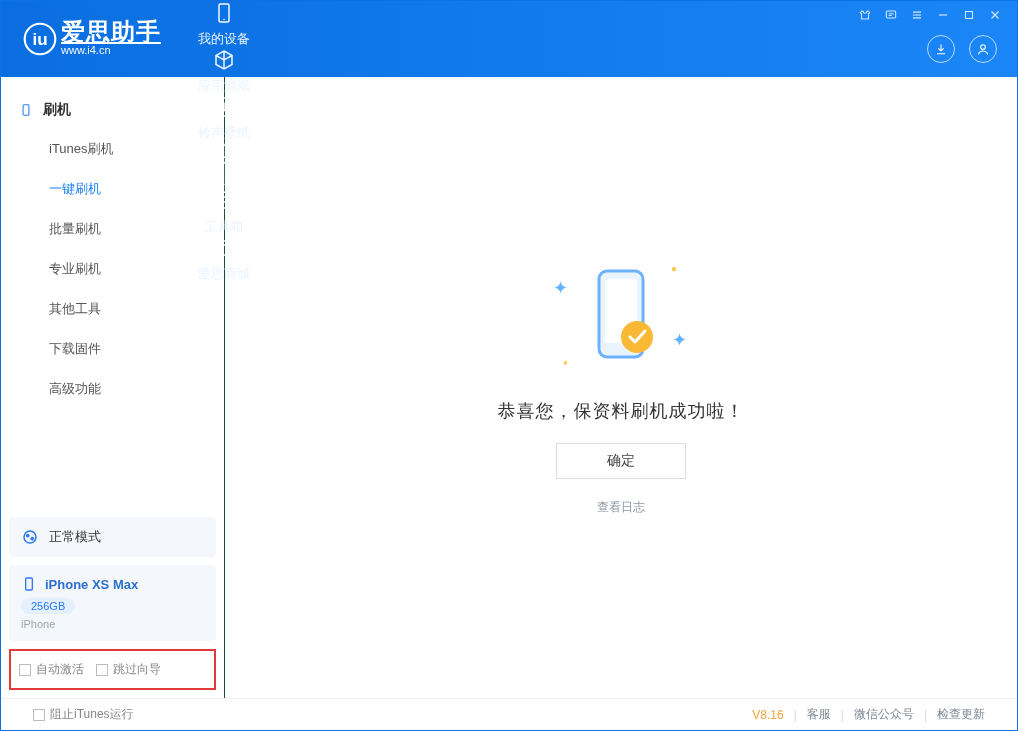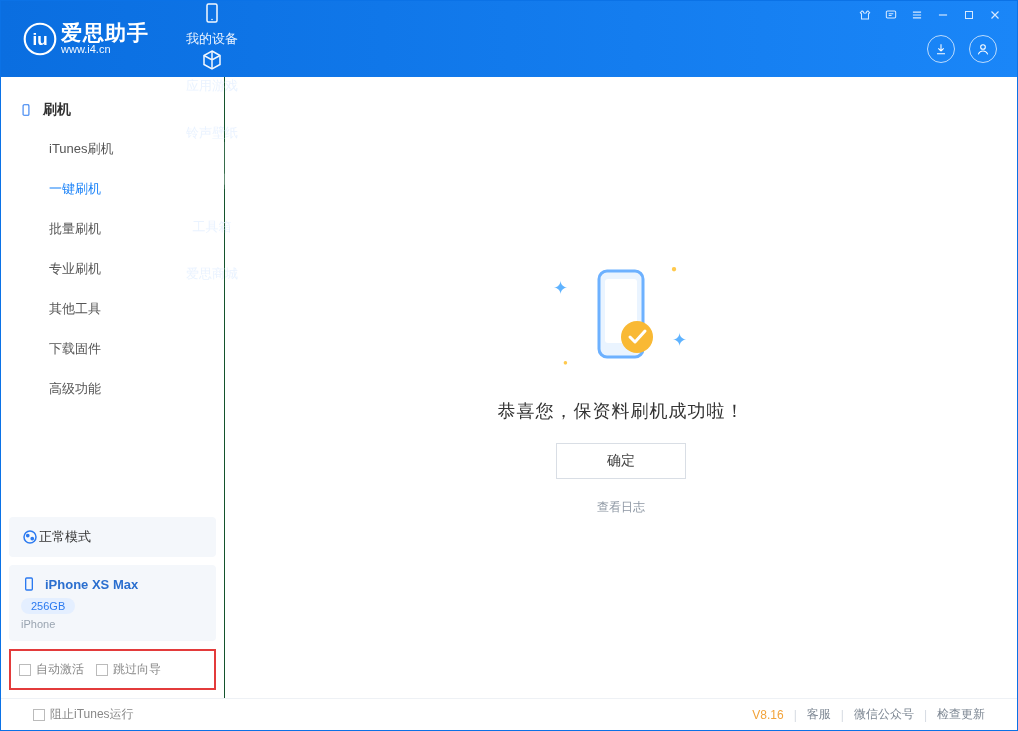--- a/index.html
+++ b/index.html
@@ -2,21 +2,21 @@
 <html><head>
 <meta charset="utf-8">
 <style>
 * { margin: 0; padding: 0; box-sizing: border-box; font-family: "Microsoft YaHei", sans-serif; }
 body { background: #fff; width: 1018px; height: 731px; overflow: hidden; border: 1px solid #0b72e6; }
 
 
 .header { height: 76px; background: linear-gradient(to right, #0a6ee0, #1a86f8); display: flex; align-items: center; color: #fff; position: relative; }
 .logo-block { display: flex; align-items: center; padding: 0 18px 0 22px; gap: 4px; }
 .logo-block svg { width: 34px; height: 34px; }
-.logo-text .cn { font-size: 21px; font-weight: 600; letter-spacing: 1px; line-height: 1; }
+.logo-text .cn { font-size: 24px; font-weight: 600; letter-spacing: 1px; line-height: 1; text-decoration: underline; }
 .logo-text .url { font-size: 11px; opacity: .95; line-height: 1.2; }
 .tabs { display: flex; height: 100%; flex-direction: column; }
 .tab { width: 90px; display: flex; flex-direction: column; align-items: center; justify-content: center; gap: 5px; font-size: 13px; cursor: pointer; color: #eaf3ff; }
 .tab.active { background: rgba(255,255,255,.15); color: #fff; }
 .tab svg { width: 24px; height: 24px; opacity: .95; }
 .header-right { position: absolute; right: 10px; top: 0; height: 100%; display: flex; flex-direction: column; align-items: flex-end; justify-content: space-between; padding: 6px 4px; }
 .win-ctrls { display: flex; gap: 10px; color: #d6e9ff; font-size: 12px; }
 .win-ctrls span { cursor: pointer; display:inline-flex; align-items:center; justify-content:center; width:16px; height:16px; }
 .hdr-actions { display: flex; gap: 14px; padding-bottom: 8px; padding-right: 6px; }
 .hdr-actions .circ { width: 28px; height: 28px; border: 1.5px solid rgba(255,255,255,.7); border-radius: 50%; display:flex; align-items:center; justify-content:center; cursor:pointer; }
@@ -24,21 +24,21 @@
 
 
 .body { display: flex; height: calc(100% - 76px - 32px); }
 .sidebar { width: 224px; border-right: 1px solid #14532d; display:flex; flex-direction:column; }
 .sb-scroll { flex:1; padding-top: 14px; }
 .sb-head { display:flex; align-items:center; gap:10px; padding: 10px 18px; font-size:14px; color:#333; font-weight:600; }
 .sb-head svg { width:14px; height:14px; }
 .sb-item { padding: 11px 18px 11px 48px; font-size:13px; color:#555; cursor:pointer; }
 .sb-item.active { color:#1a82f8; }
 .sb-bottom { padding: 8px; }
-.mode-card { background:#f4f7fb; border-radius:4px; padding: 11px 12px; display:flex; align-items:center; font-size:13px; color:#333; margin-bottom:8px; }
+.mode-card { background:#f4f7fb; border-radius:4px; padding: 11px 12px; display:flex; align-items:center; gap:10px; font-size:13px; color:#333; margin-bottom:8px; }
 .mode-card svg { width:18px; height:18px; }
 .device-card { background:#f4f7fb; border-radius:4px; padding: 11px 12px; }
 .device-card .row1 { display:flex; align-items:center; gap:8px; font-size:13px; font-weight:600; color:#2b6fcf; }
 .device-card .badge { display:inline-block; background:#e4efff; color:#2b7af0; border-radius:10px; padding:2px 10px; font-size:11px; margin-top:6px; font-weight:500; }
 .device-card .sub { font-size:11px; color:#9aa5b1; margin-top:4px; }
 .opts-box { border:2px solid #e33b3b; padding: 10px 8px; margin-top:8px; display:flex; gap:12px; align-items:center; }
 .chk { display:flex; align-items:center; gap:5px; font-size:12px; color:#888; cursor:pointer; }
 .chk .box { width:12px; height:12px; border:1px solid #bbb; display:inline-block; }
 
 .main { flex:1; position:relative; display:flex; flex-direction:column; align-items:center; justify-content:center; gap:20px; }

